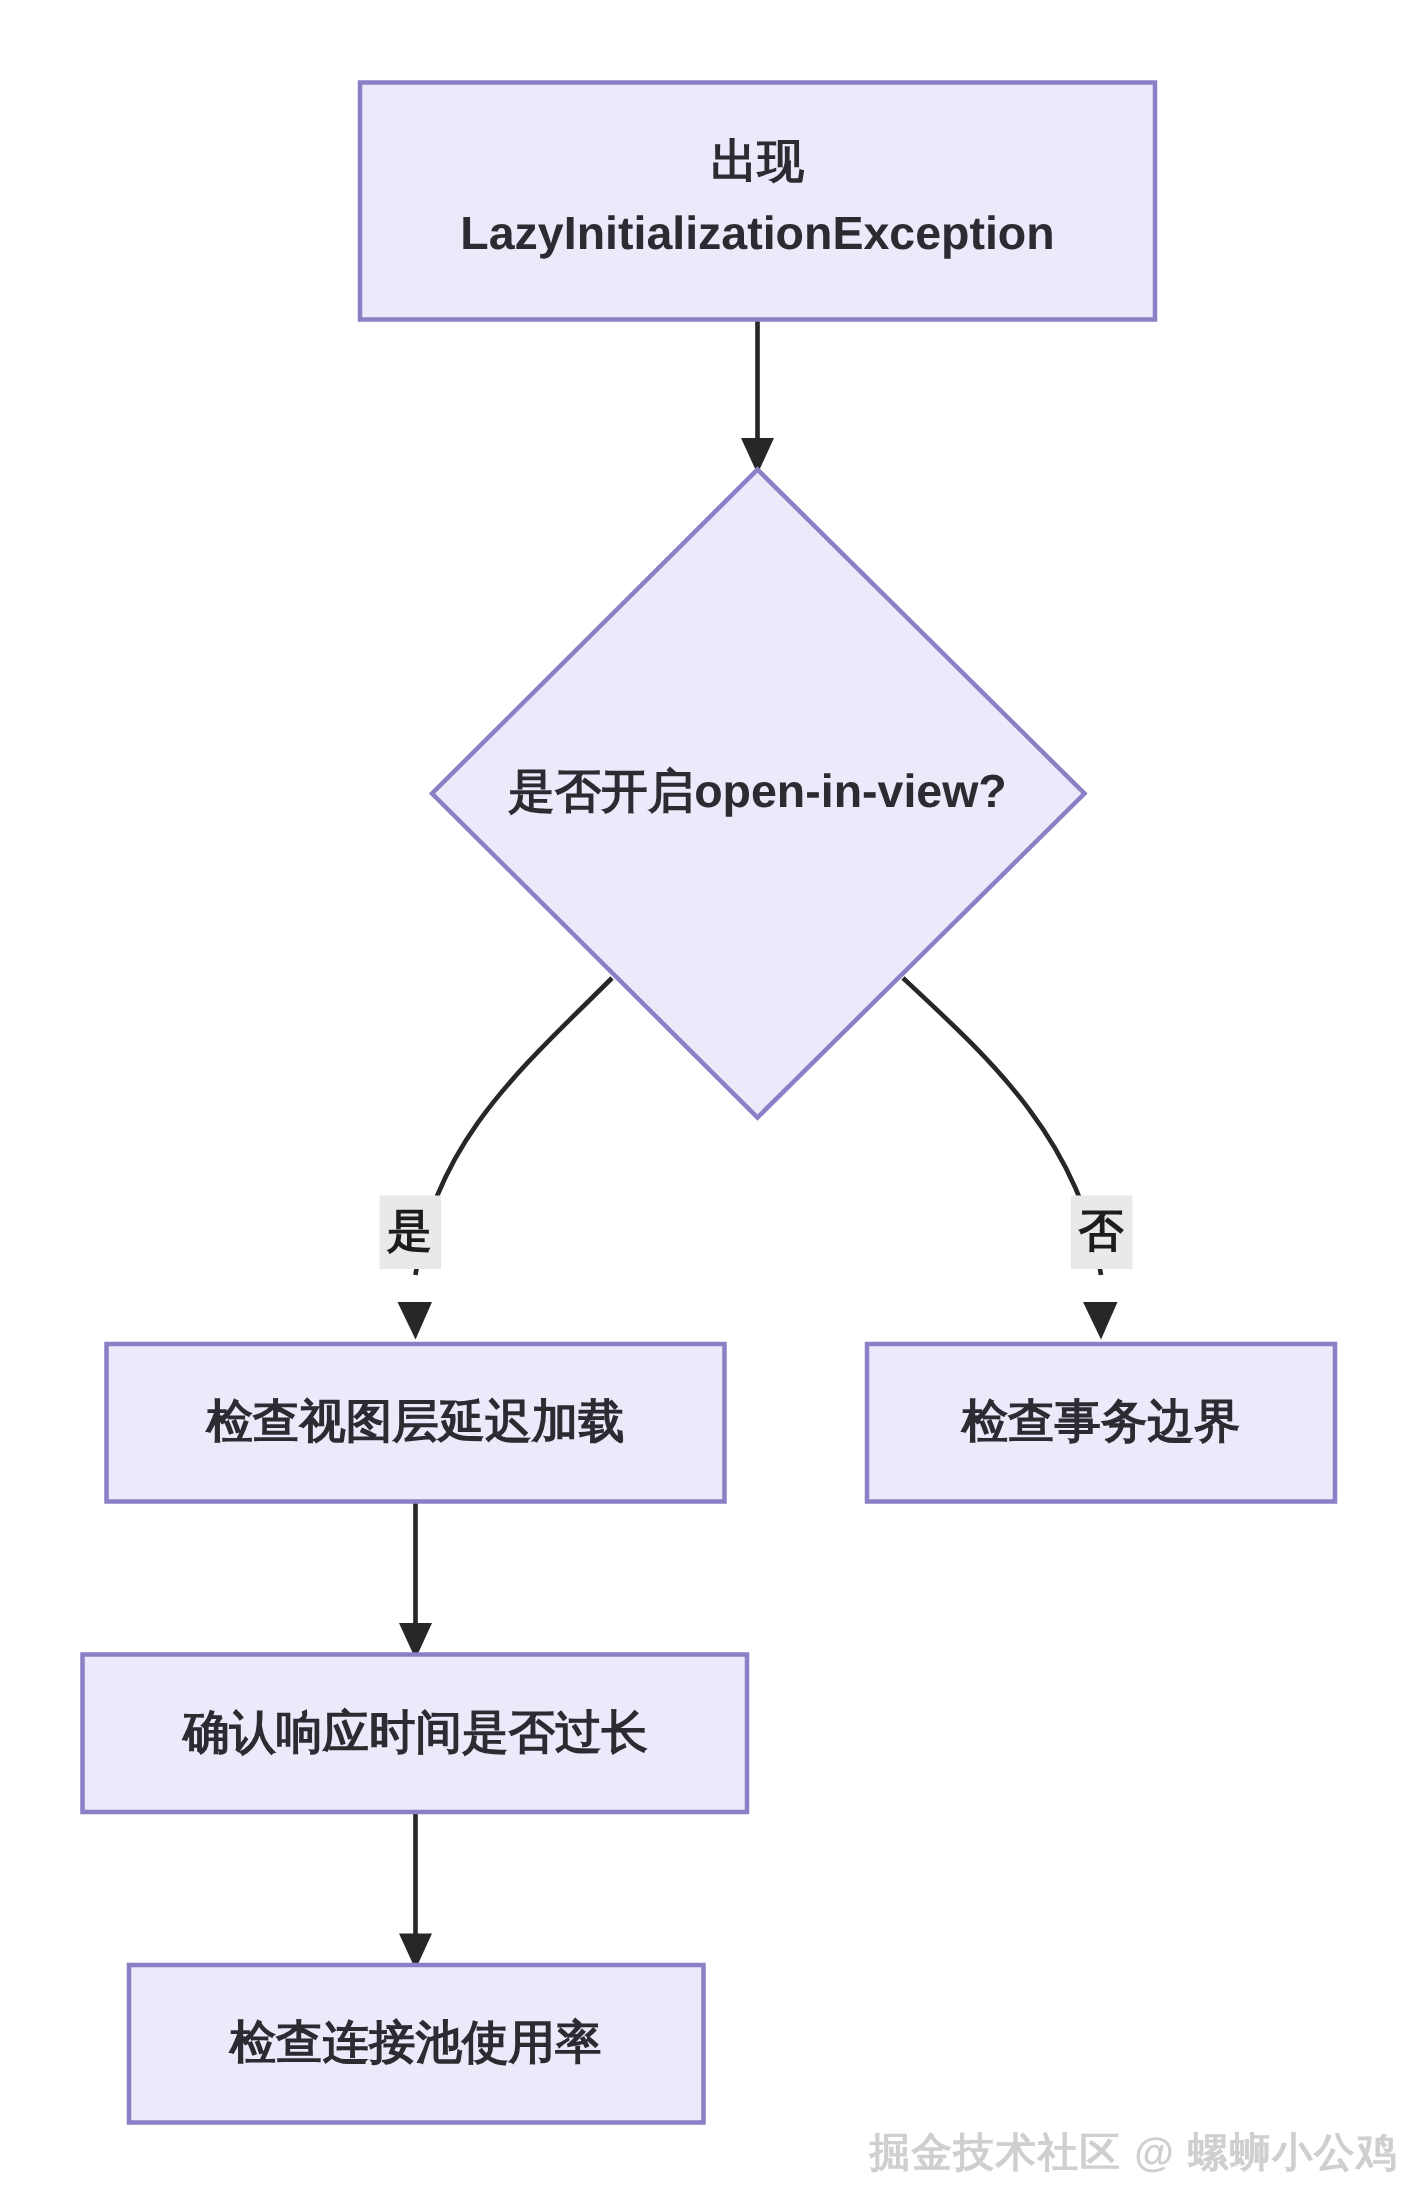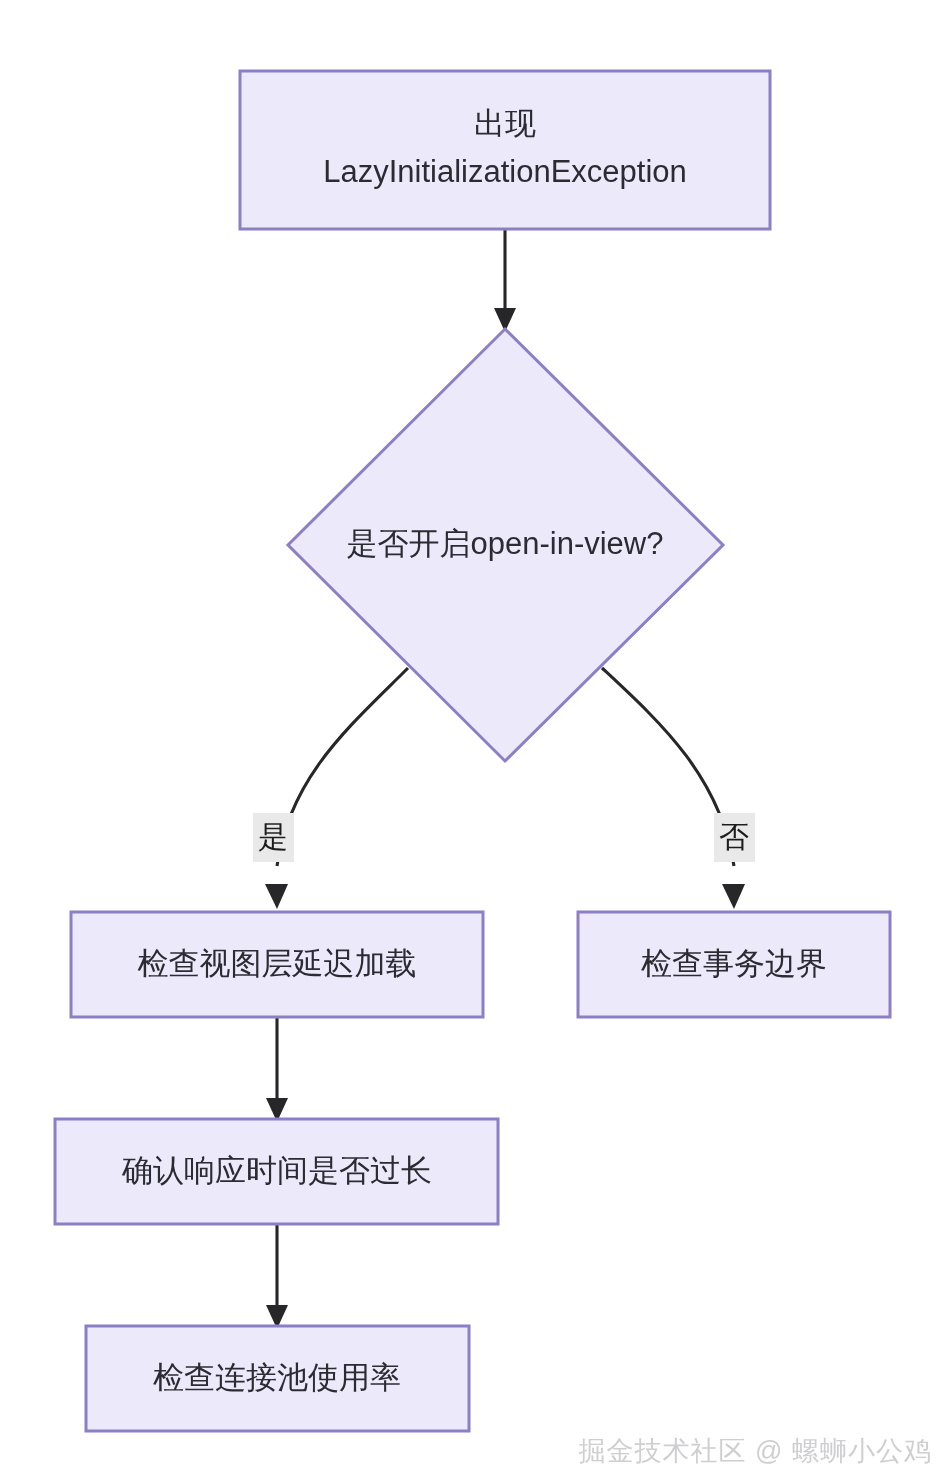--- a/index.html
+++ b/index.html
@@ -9,24 +9,25 @@
   }
   body {
     width: 948px;
     height: 1473px;
     font-family: "Liberation Sans", "DejaVu Sans", sans-serif;
     overflow: hidden;
     position: relative;
   }
   #flow-root {
     position: absolute;
-    top: 16px;
+    top: 0;
     left: 0;
     width: 948px;
     height: 1440px;
+    font-weight: bold;
   }
   .node-shape {
     fill: #ece9fb;
     stroke: #8d7fc6;
     stroke-width: 3;
   }
   .node-label {
     font-family: "Liberation Sans", "DejaVu Sans", sans-serif;
     font-size: 31px;
     fill: #2b2b32;

